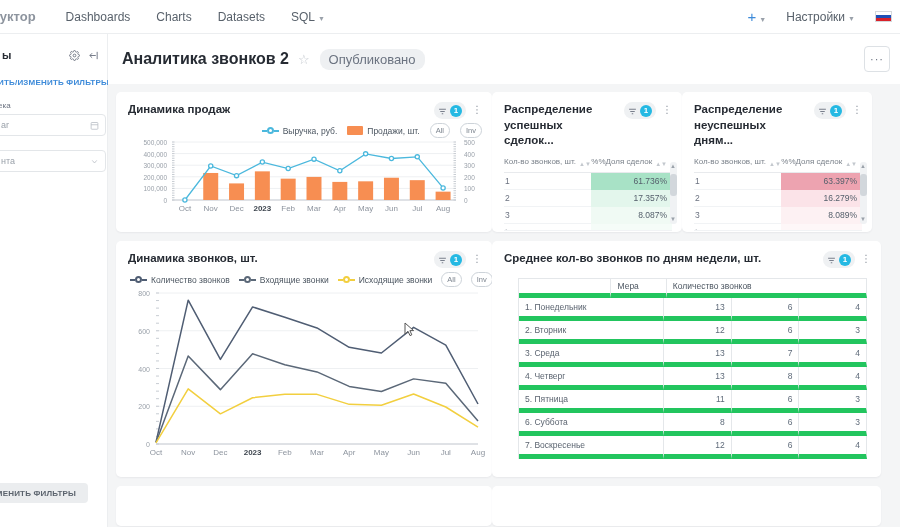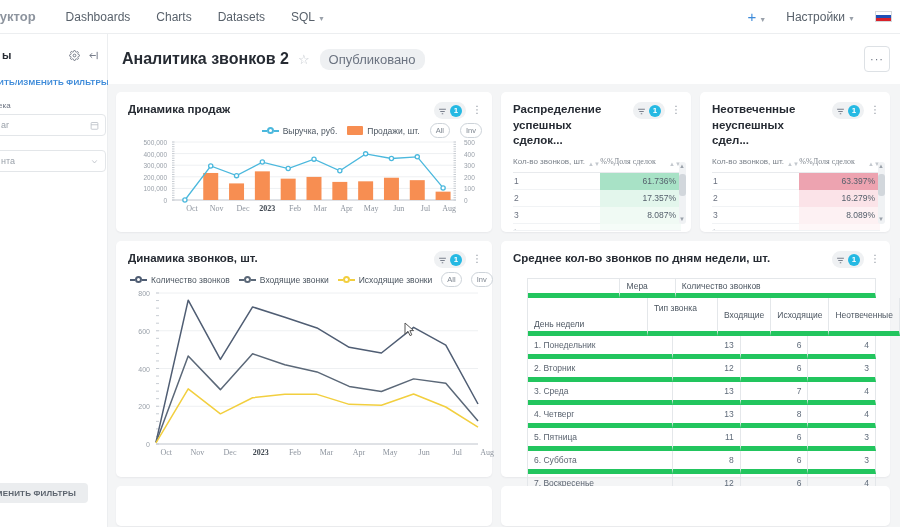--- a/index.html
+++ b/index.html
@@ -75,21 +75,21 @@
     background: #e9f3f5; color: #4a5560; font-size: 9px; font-weight: 700;
     letter-spacing: .3px; padding: 8px 14px; border-radius: 4px; cursor: pointer; white-space: nowrap;
   }
   .btn-dots {
     width: 26px; height: 26px; border: 1px solid #dde1e5; border-radius: 4px;
     display: flex; align-items: center; justify-content: center;
     color: #6b7280; font-size: 11px; cursor: pointer; letter-spacing: 1px;
   }
 
   .grid { padding: 8px; display: flex; flex-direction: column; gap: 9px; }
-  .row { display: flex; gap: 9px; }
+  .row { display: flex; }
 
   .card {
     background: #fff; border-radius: 5px; position: relative;
     box-shadow: 0 1px 2px rgba(30,40,60,.06);
   }
   .card-hdr { display: flex; align-items: flex-start; padding: 10px 8px 0 12px; }
   .card-title { font-size: 11.5px; font-weight: 700; color: #262b33; line-height: 1.35; }
   .hdr-tools { margin-left: auto; display: flex; align-items: center; gap: 4px; flex-shrink: 0; }
   .filt-chip {
     background: #eff1f3; border-radius: 11px; height: 17px; display: flex;
@@ -108,31 +108,31 @@
   .lg-marker { display: inline-flex; align-items: center; }
   .lg-dot { width: 7px; height: 7px; border-radius: 50%; background: #fff; display: inline-block; }
   .lg-dash { width: 5px; height: 2px; display: inline-block; }
   .lg-sq { width: 16px; height: 9px; display: inline-block; border-radius: 1px; }
   .pillbtn {
     border: 1px solid #cdd3d9; border-radius: 9px; font-size: 7.5px; color: #7d858f;
     padding: 2px 5px; cursor: pointer; background: #fff;
   }
 
   .chartbox { position: relative; }
-  .xlab { position: absolute; font-size: 8px; color: #8d949e; white-space: nowrap; text-align: right; font-family: Liberation Serif, serif; }
+  .xlab { position: absolute; font-size: 8px; color: #8d949e; white-space: nowrap; text-align: center; }
   .xlab.bold { font-weight: 700; color: #3e464f; }
 
   
   .dt { padding: 8px 10px 0 12px; }
   .dt-head { display: flex; border-bottom: 1px solid #e8eaed; padding-bottom: 5px; }
   .dt-h {
     font-size: 8px; color: #7b828b; line-height: 1.35; display: flex; align-items: flex-end; gap: 3px;
   }
   .dt-h.l { width: 52%; }
-  .dt-h.r { width: 48%; justify-content: space-between; text-align: right; font-family: Liberation Serif, serif; }
+  .dt-h.r { width: 48%; justify-content: flex-start; text-align: right; }
   .sorticon { color: #c3c8ce; font-size: 6px; line-height: 1; }
   .dt-row { display: flex; height: 17px; align-items: center; border-bottom: 1px solid #f1f3f5; }
   .dt-c1 { width: 52%; font-size: 8.5px; color: #6b7280; padding-left: 1px; }
   .dt-c2 { width: 48%; font-size: 8.5px; color: #55606c; text-align: right; padding-right: 5px; height: 17px; line-height: 17px; }
   .scroll-tr {
     position: absolute; right: 5px; width: 7px; background: #f0f2f4; border-radius: 3px;
   }
   .scroll-th { position: absolute; right: 5px; width: 7px; background: #d2d7dc; border-radius: 3px; }
   .sc-arrow { position: absolute; right: 6px; font-size: 6px; color: #9aa1aa; }
 
@@ -421,21 +421,21 @@
             </div>
           </div>
           <div class="scroll-tr" style="top:70px;height:62px;"></div>
           <div class="scroll-th" style="top:82px;height:22px;"></div>
           <div class="sc-arrow" style="top:71px;">▲</div>
           <div class="sc-arrow" style="top:124px;">▼</div>
         </div>
 
         <div class="card" style="width:190px;height:140px;overflow:hidden;">
           <div class="card-hdr">
-            <div class="card-title" style="max-width:104px;">Неотвеченные неуспешных сдел...</div>
+            <div class="card-title" style="max-width:104px;">Распределение неуспешных дням...</div>
             <div class="hdr-tools">
               <div class="filt-chip">
                 <span>
                   <svg width="9" height="9" viewBox="0 0 24 24" fill="none" stroke="#6b7280" stroke-width="2.4">
                     <line x1="3" y1="6" x2="21" y2="6"></line>
                       <line x1="6" y1="12" x2="18" y2="12"></line>
                       <line x1="10" y1="18" x2="14" y2="18"></line>
                   </svg>
                 </span>
                 <span class="badge-n">1</span>
@@ -583,35 +583,20 @@
               <div class="vdots">⋮</div>
             </div>
           </div>
 
           <div class="pivot">
             <div class="pv-row">
               <div class="pv-c w-day" style="height:19px;"></div>
               <div class="pv-c w-mea hdr" style="height:19px;">Мера</div>
               <div class="pv-c hdr" style="width:265px;height:19px;">Количество звонков</div>
             </div>
-            <div class="pv-row">
-              <div style="width:190px;">
-                <div class="pv-row">
-                  <div class="pv-c w-day" style="height:19px;border-bottom:none;"></div>
-                  <div class="pv-c w-mea hdr" style="height:19px;border-bottom:none;">Тип звонка</div>
-                </div>
-                <div class="pv-row">
-                  <div class="pv-c w-day hdr" style="height:19px;">День недели</div>
-                  <div class="pv-c w-mea" style="height:19px;"></div>
-                </div>
-              </div>
-              <div class="pv-c w-val hdr" style="height:38px;align-items:center;">Входящие</div>
-              <div class="pv-c w-val hdr" style="height:38px;align-items:center;">Исходящие</div>
-              <div class="pv-c w-val hdr" style="height:38px;align-items:center;">Неотвеченные</div>
-            </div>
 
             <div class="pv-row">
               <div class="pv-c w-day" style="border-right:none;">1. Понедельник</div>
               <div class="pv-c w-mea"></div>
               <div class="pv-c w-val num">13</div>
               <div class="pv-c w-val num">6</div>
               <div class="pv-c w-val num">4</div>
             </div>
             <div class="pv-row">
               <div class="pv-c w-day" style="border-right:none;">2. Вторник</div>

